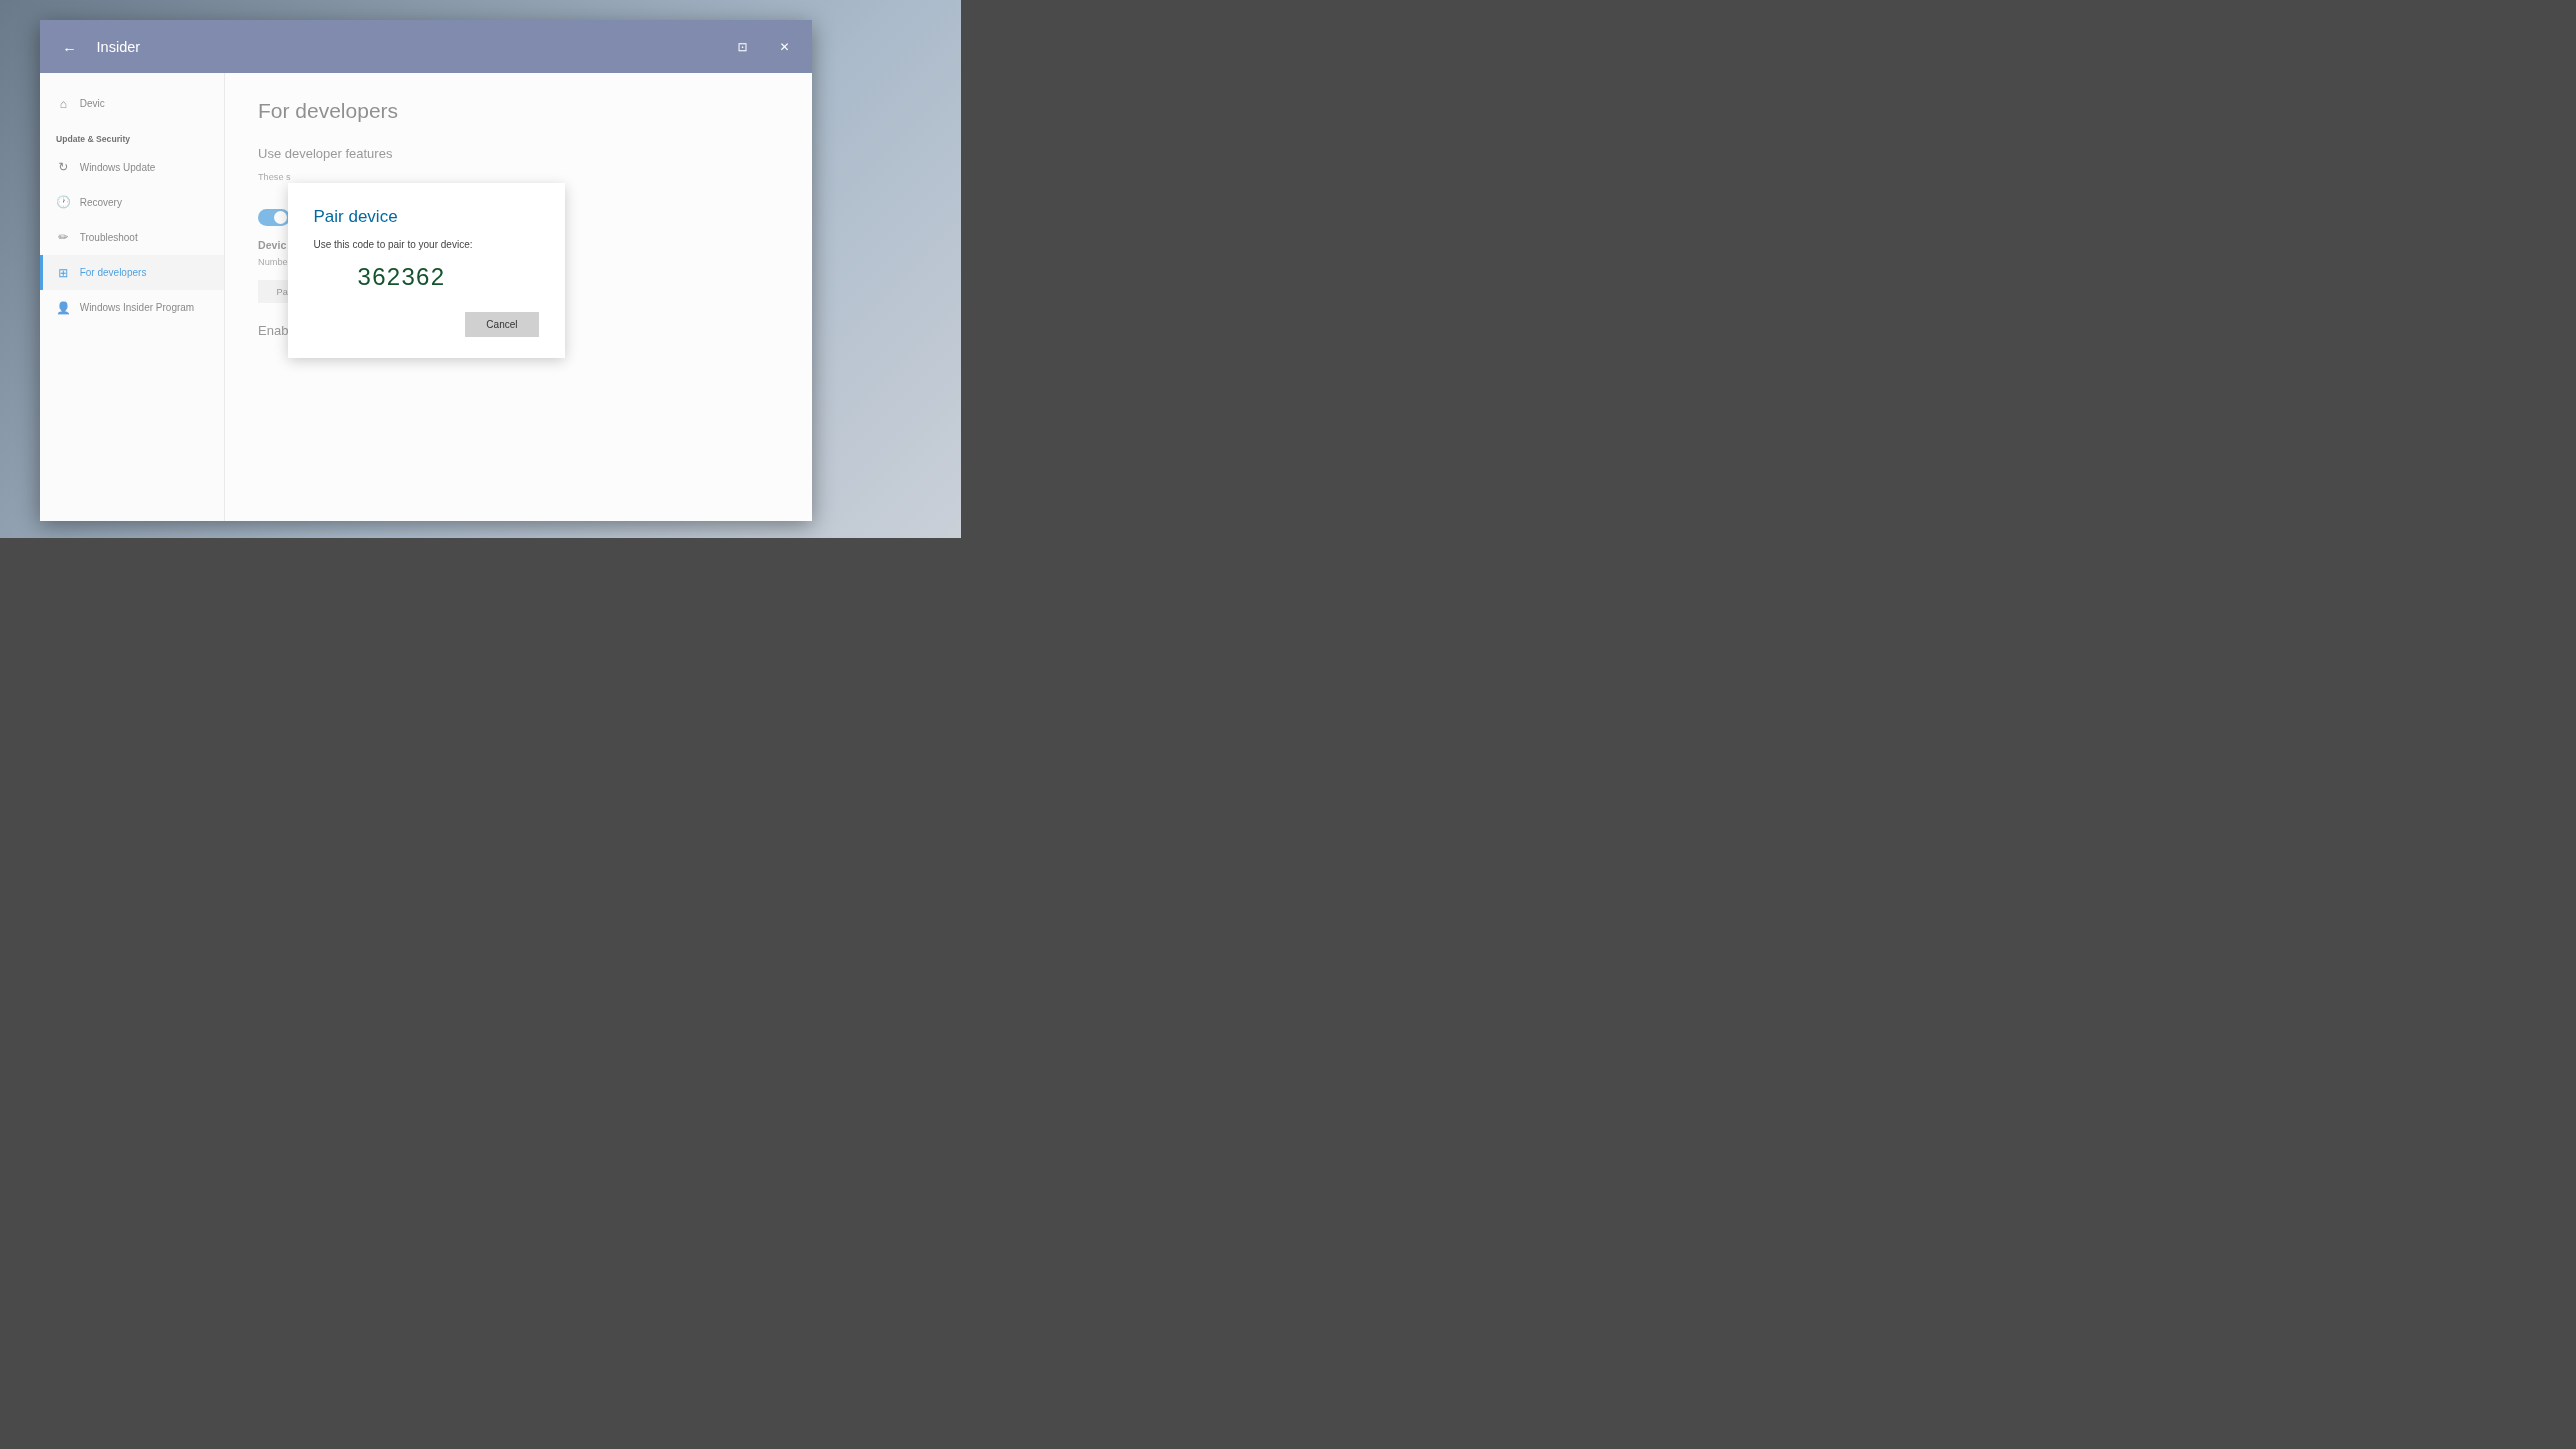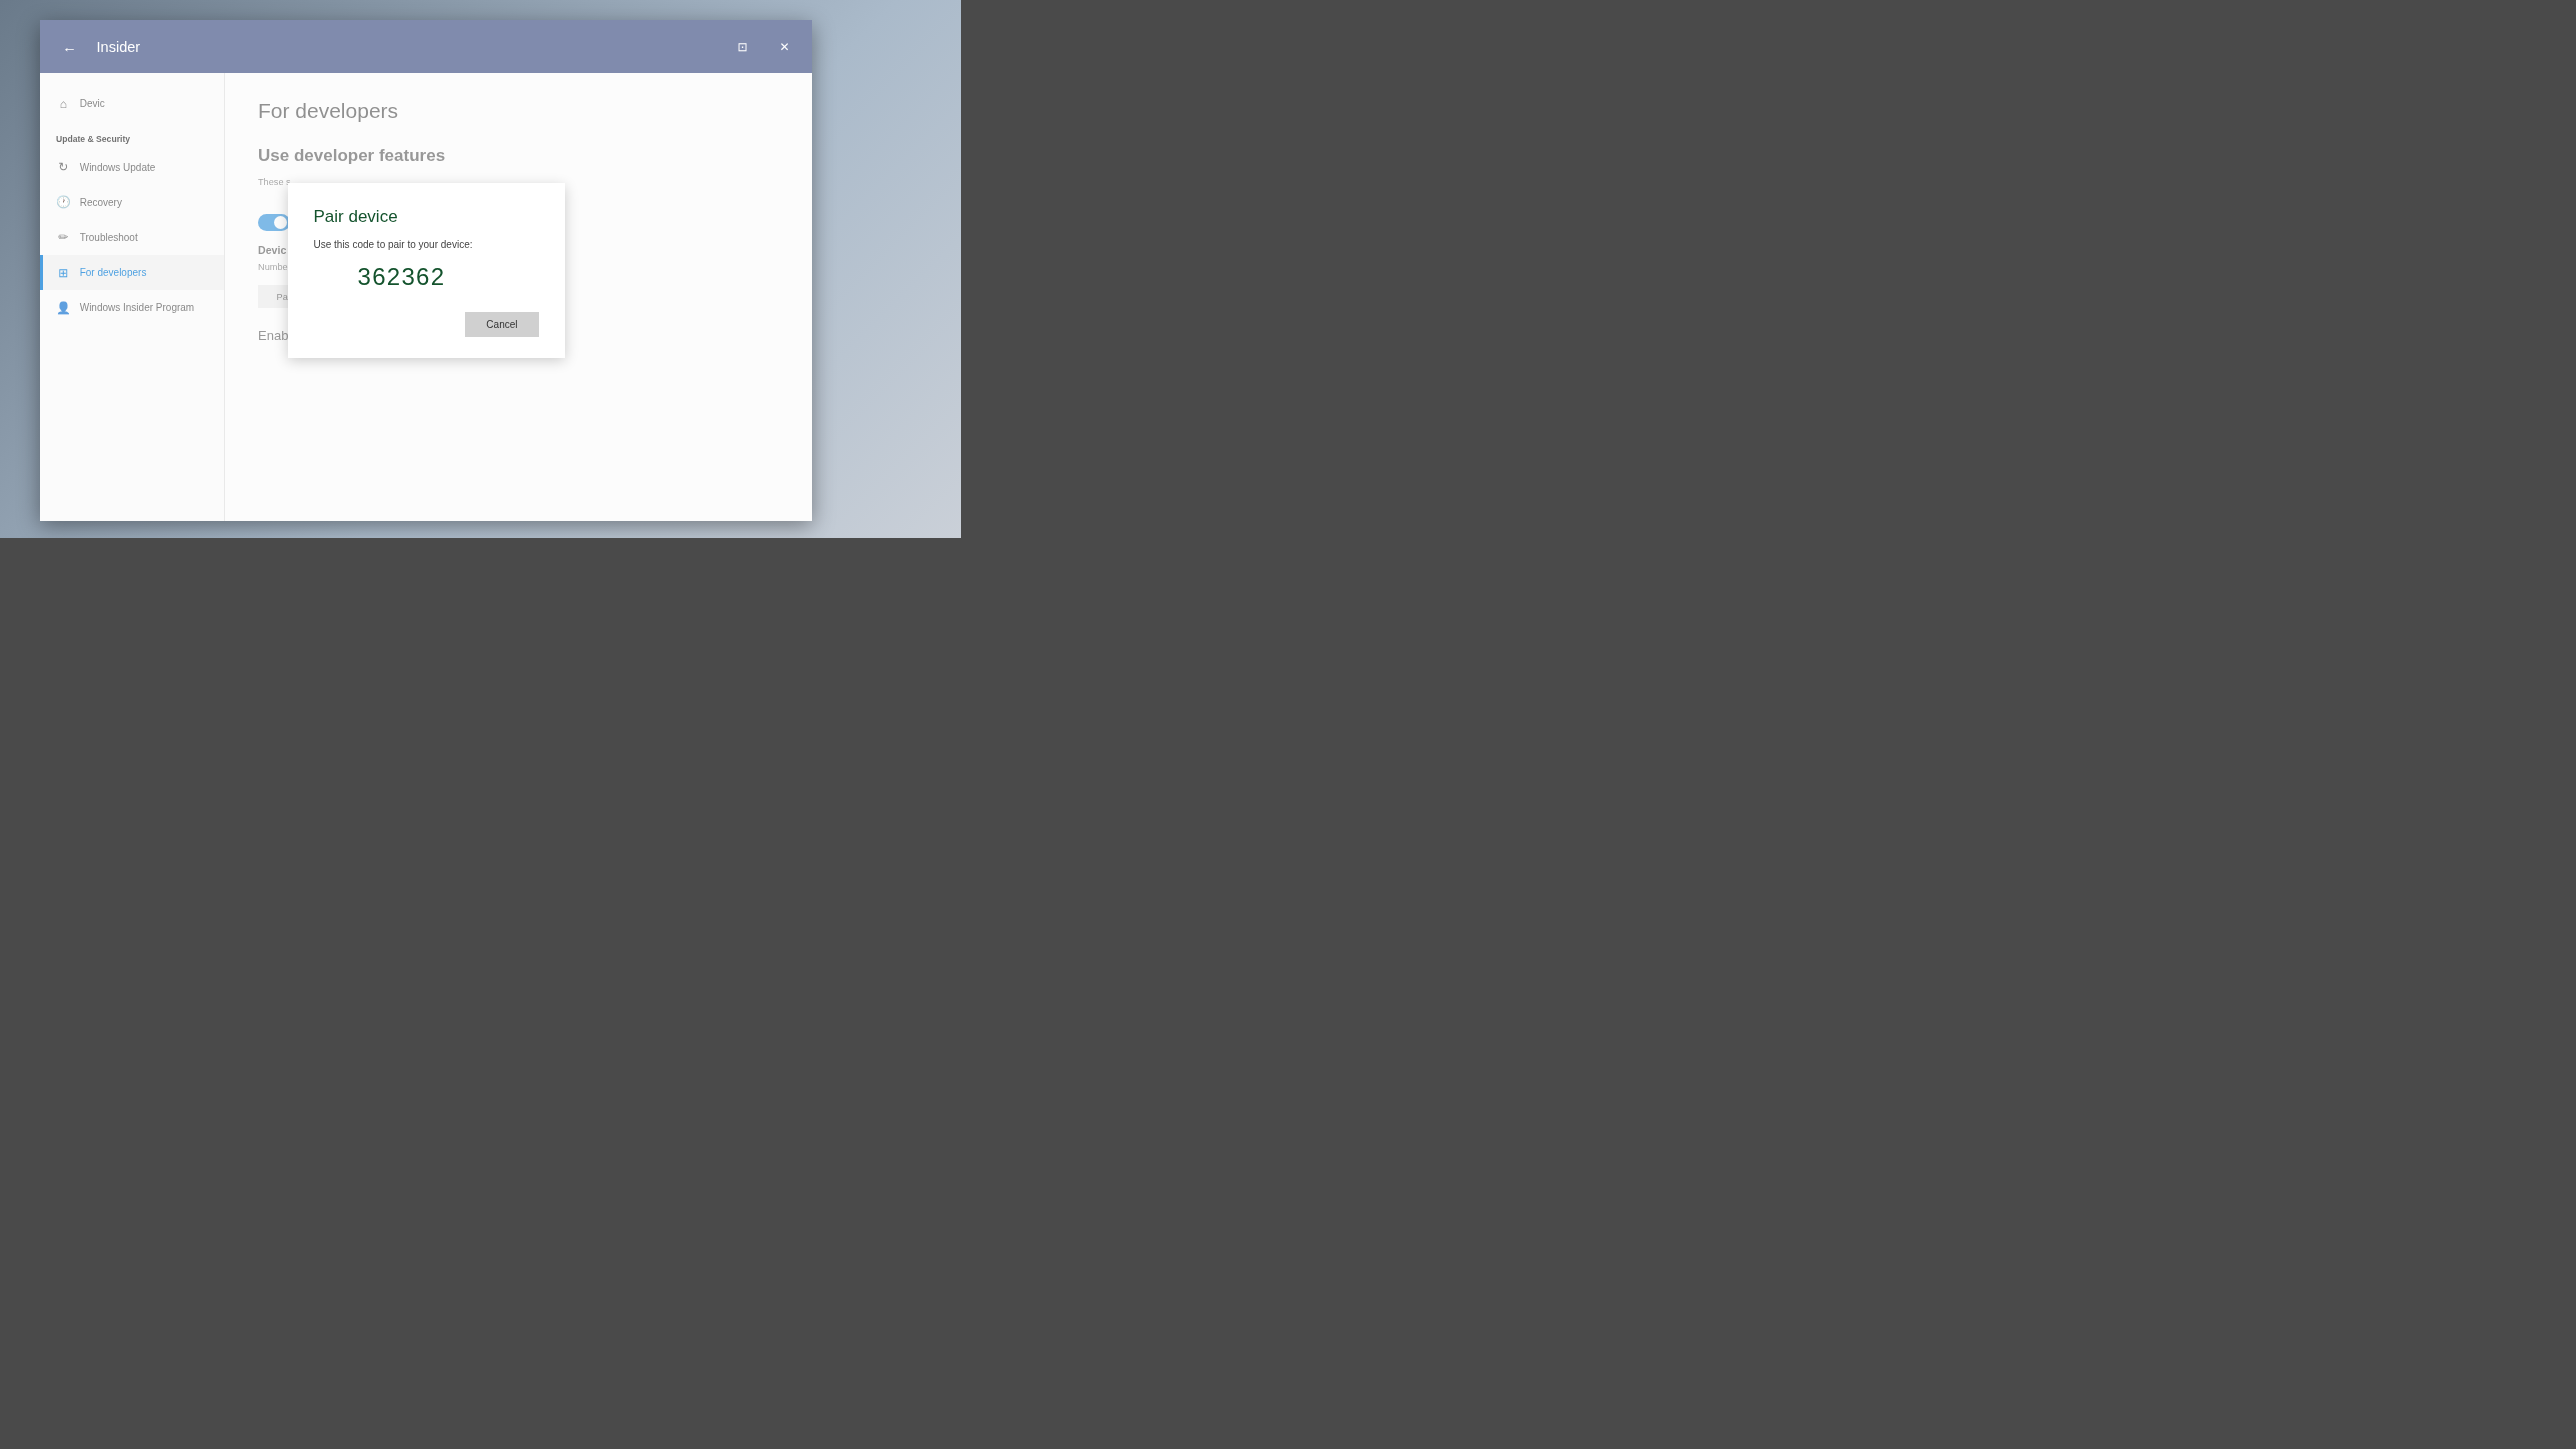--- a/index.html
+++ b/index.html
@@ -153,22 +153,22 @@
     }
 
     .page-title {
       font-size: 21px;
       font-weight: 300;
       color: #222;
       margin-bottom: 6.6px;
     }
 
     .section-title {
-      font-size: 17px;
-      font-weight: 700;
+      font-size: 13px;
+      font-weight: 400;
       color: #333;
       margin-bottom: 10.6px;
       margin-top: 23px;
     }
 
     .section-desc {
       font-size: 9.2px;
       color: #555;
       margin-bottom: 5.3px;
     }
@@ -256,21 +256,21 @@
       background: white;
       width: 277px;
       padding: 24px 26px 21px;
       box-shadow: 0 2.6px 13px rgba(0,0,0,0.2);
       position: relative;
     }
 
     .dialog-title {
       font-size: 17px;
       font-weight: 300;
-      color: #14532d;
+      color: #0369a1;
       margin-bottom: 12px;
     }
 
     .dialog-desc {
       font-size: 10px;
       color: #444;
       margin-bottom: 13px;
     }
 
     .dialog-code {

